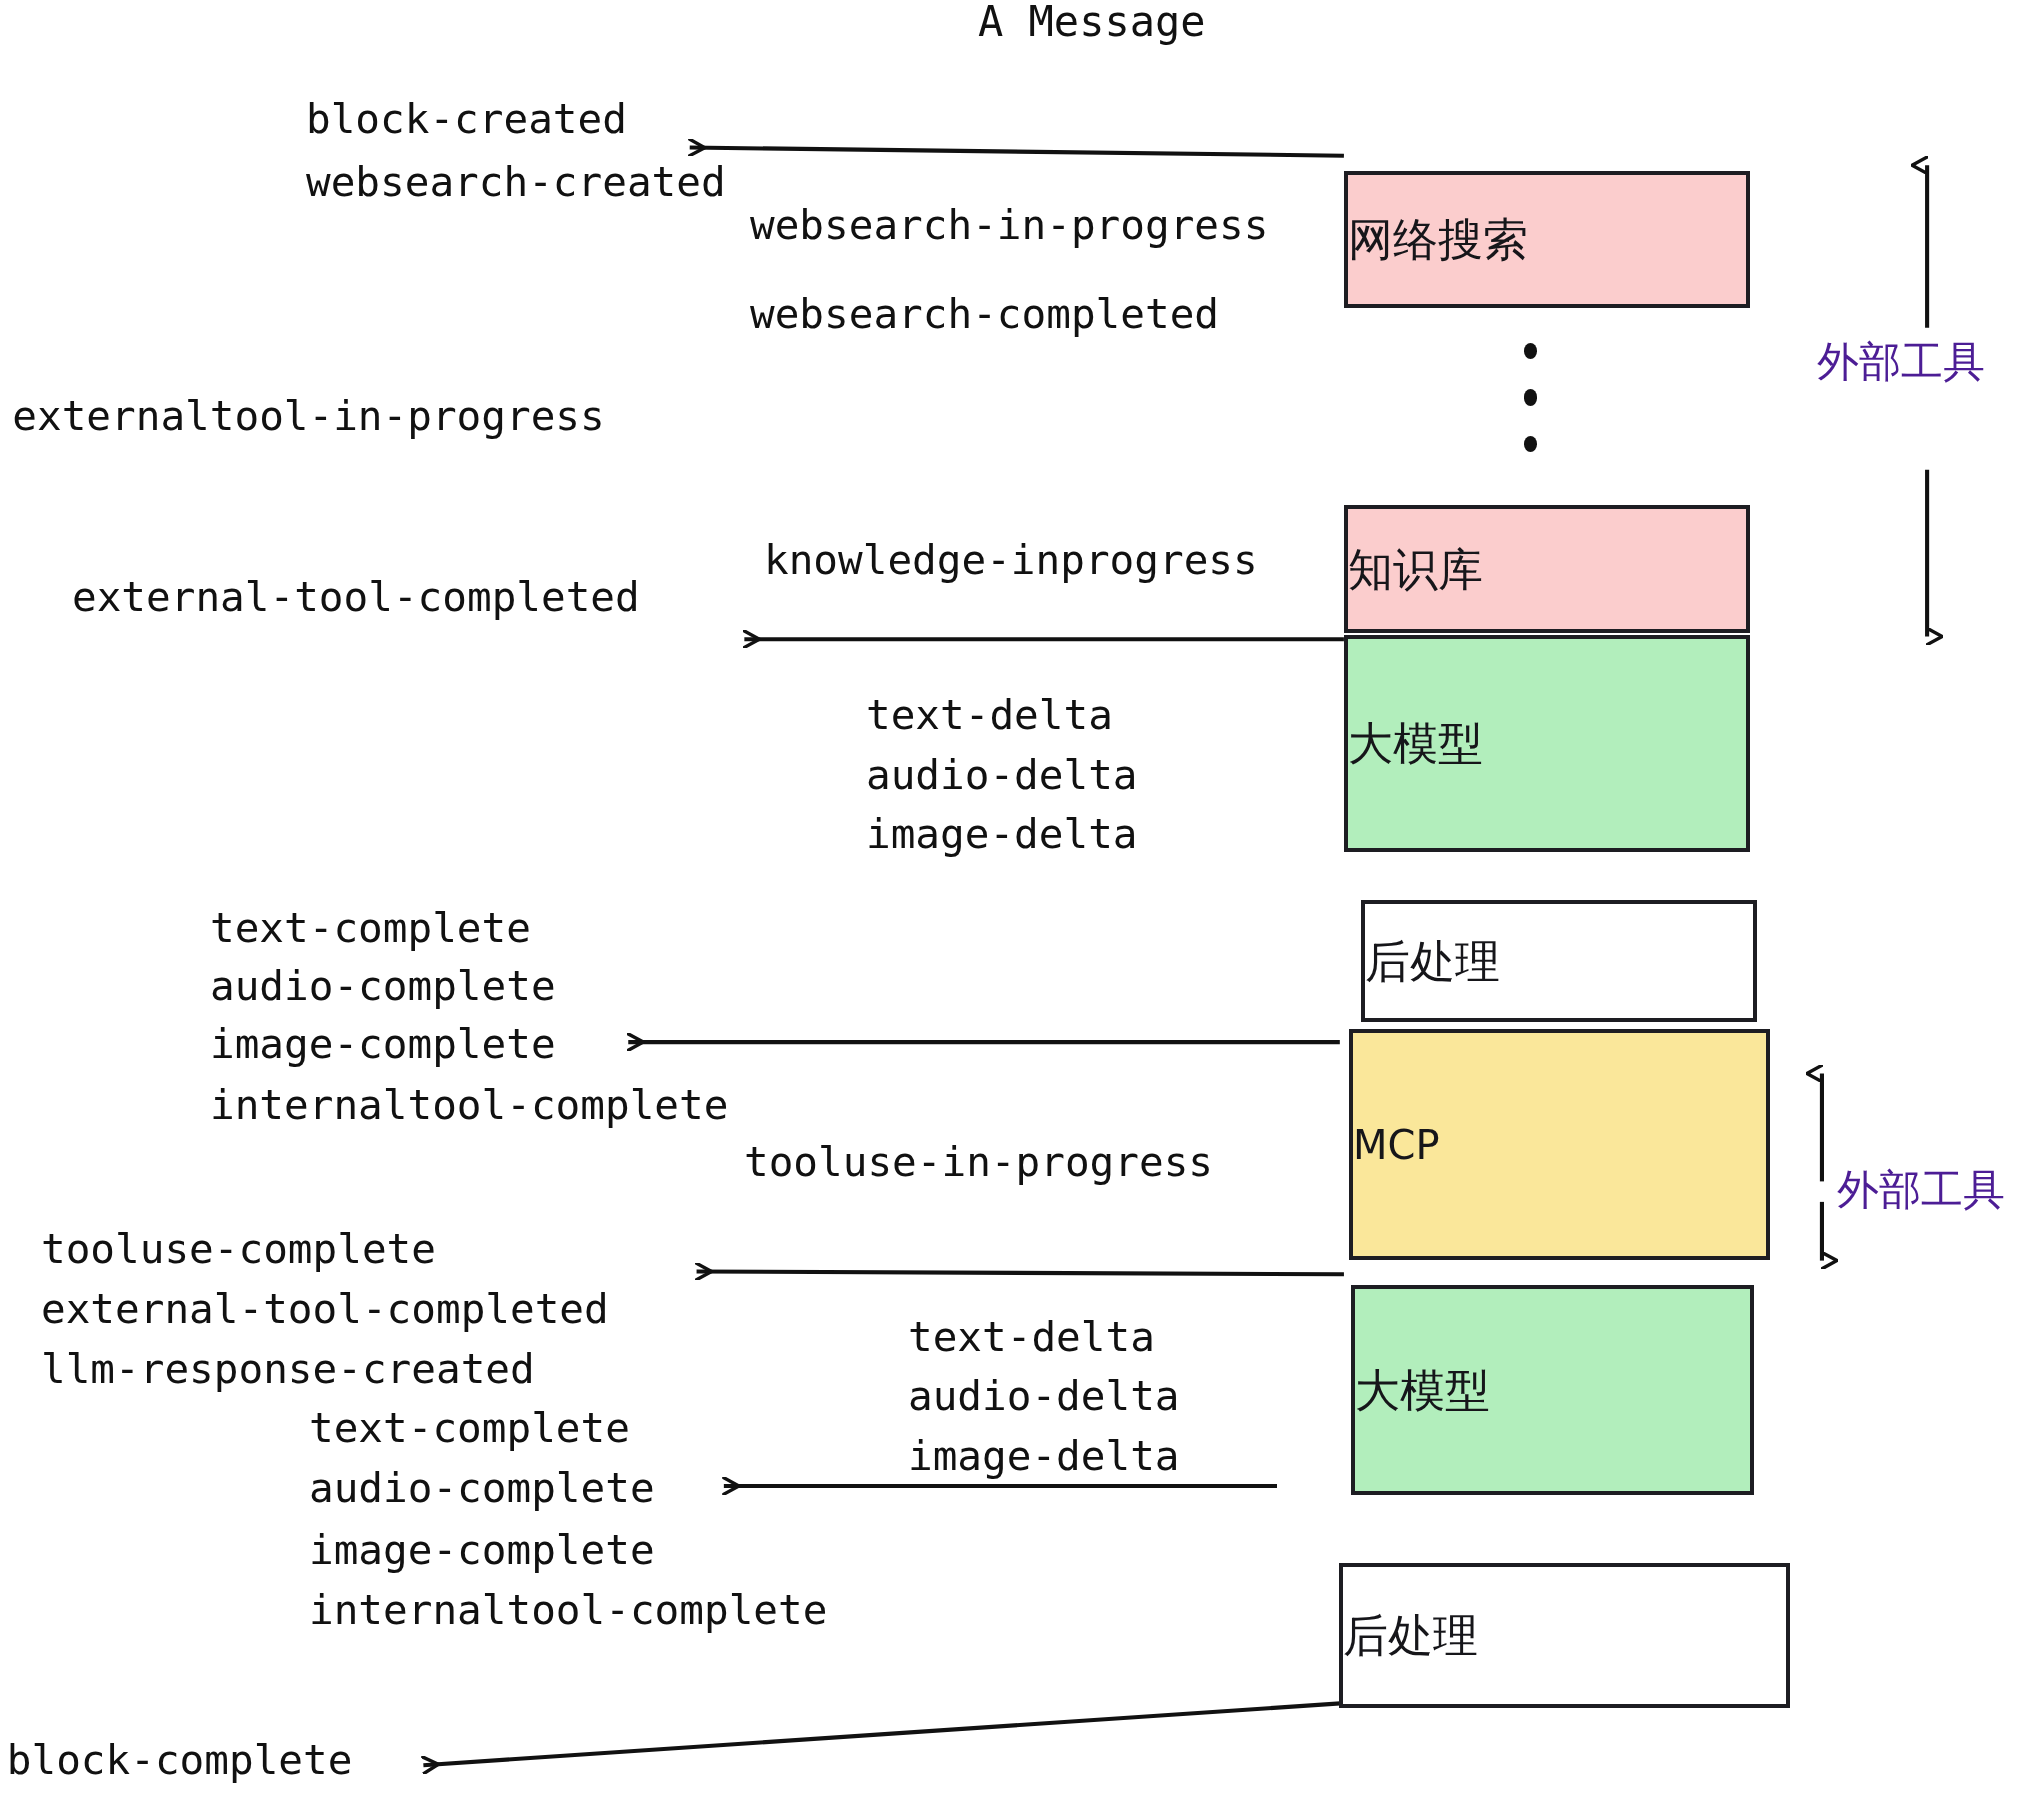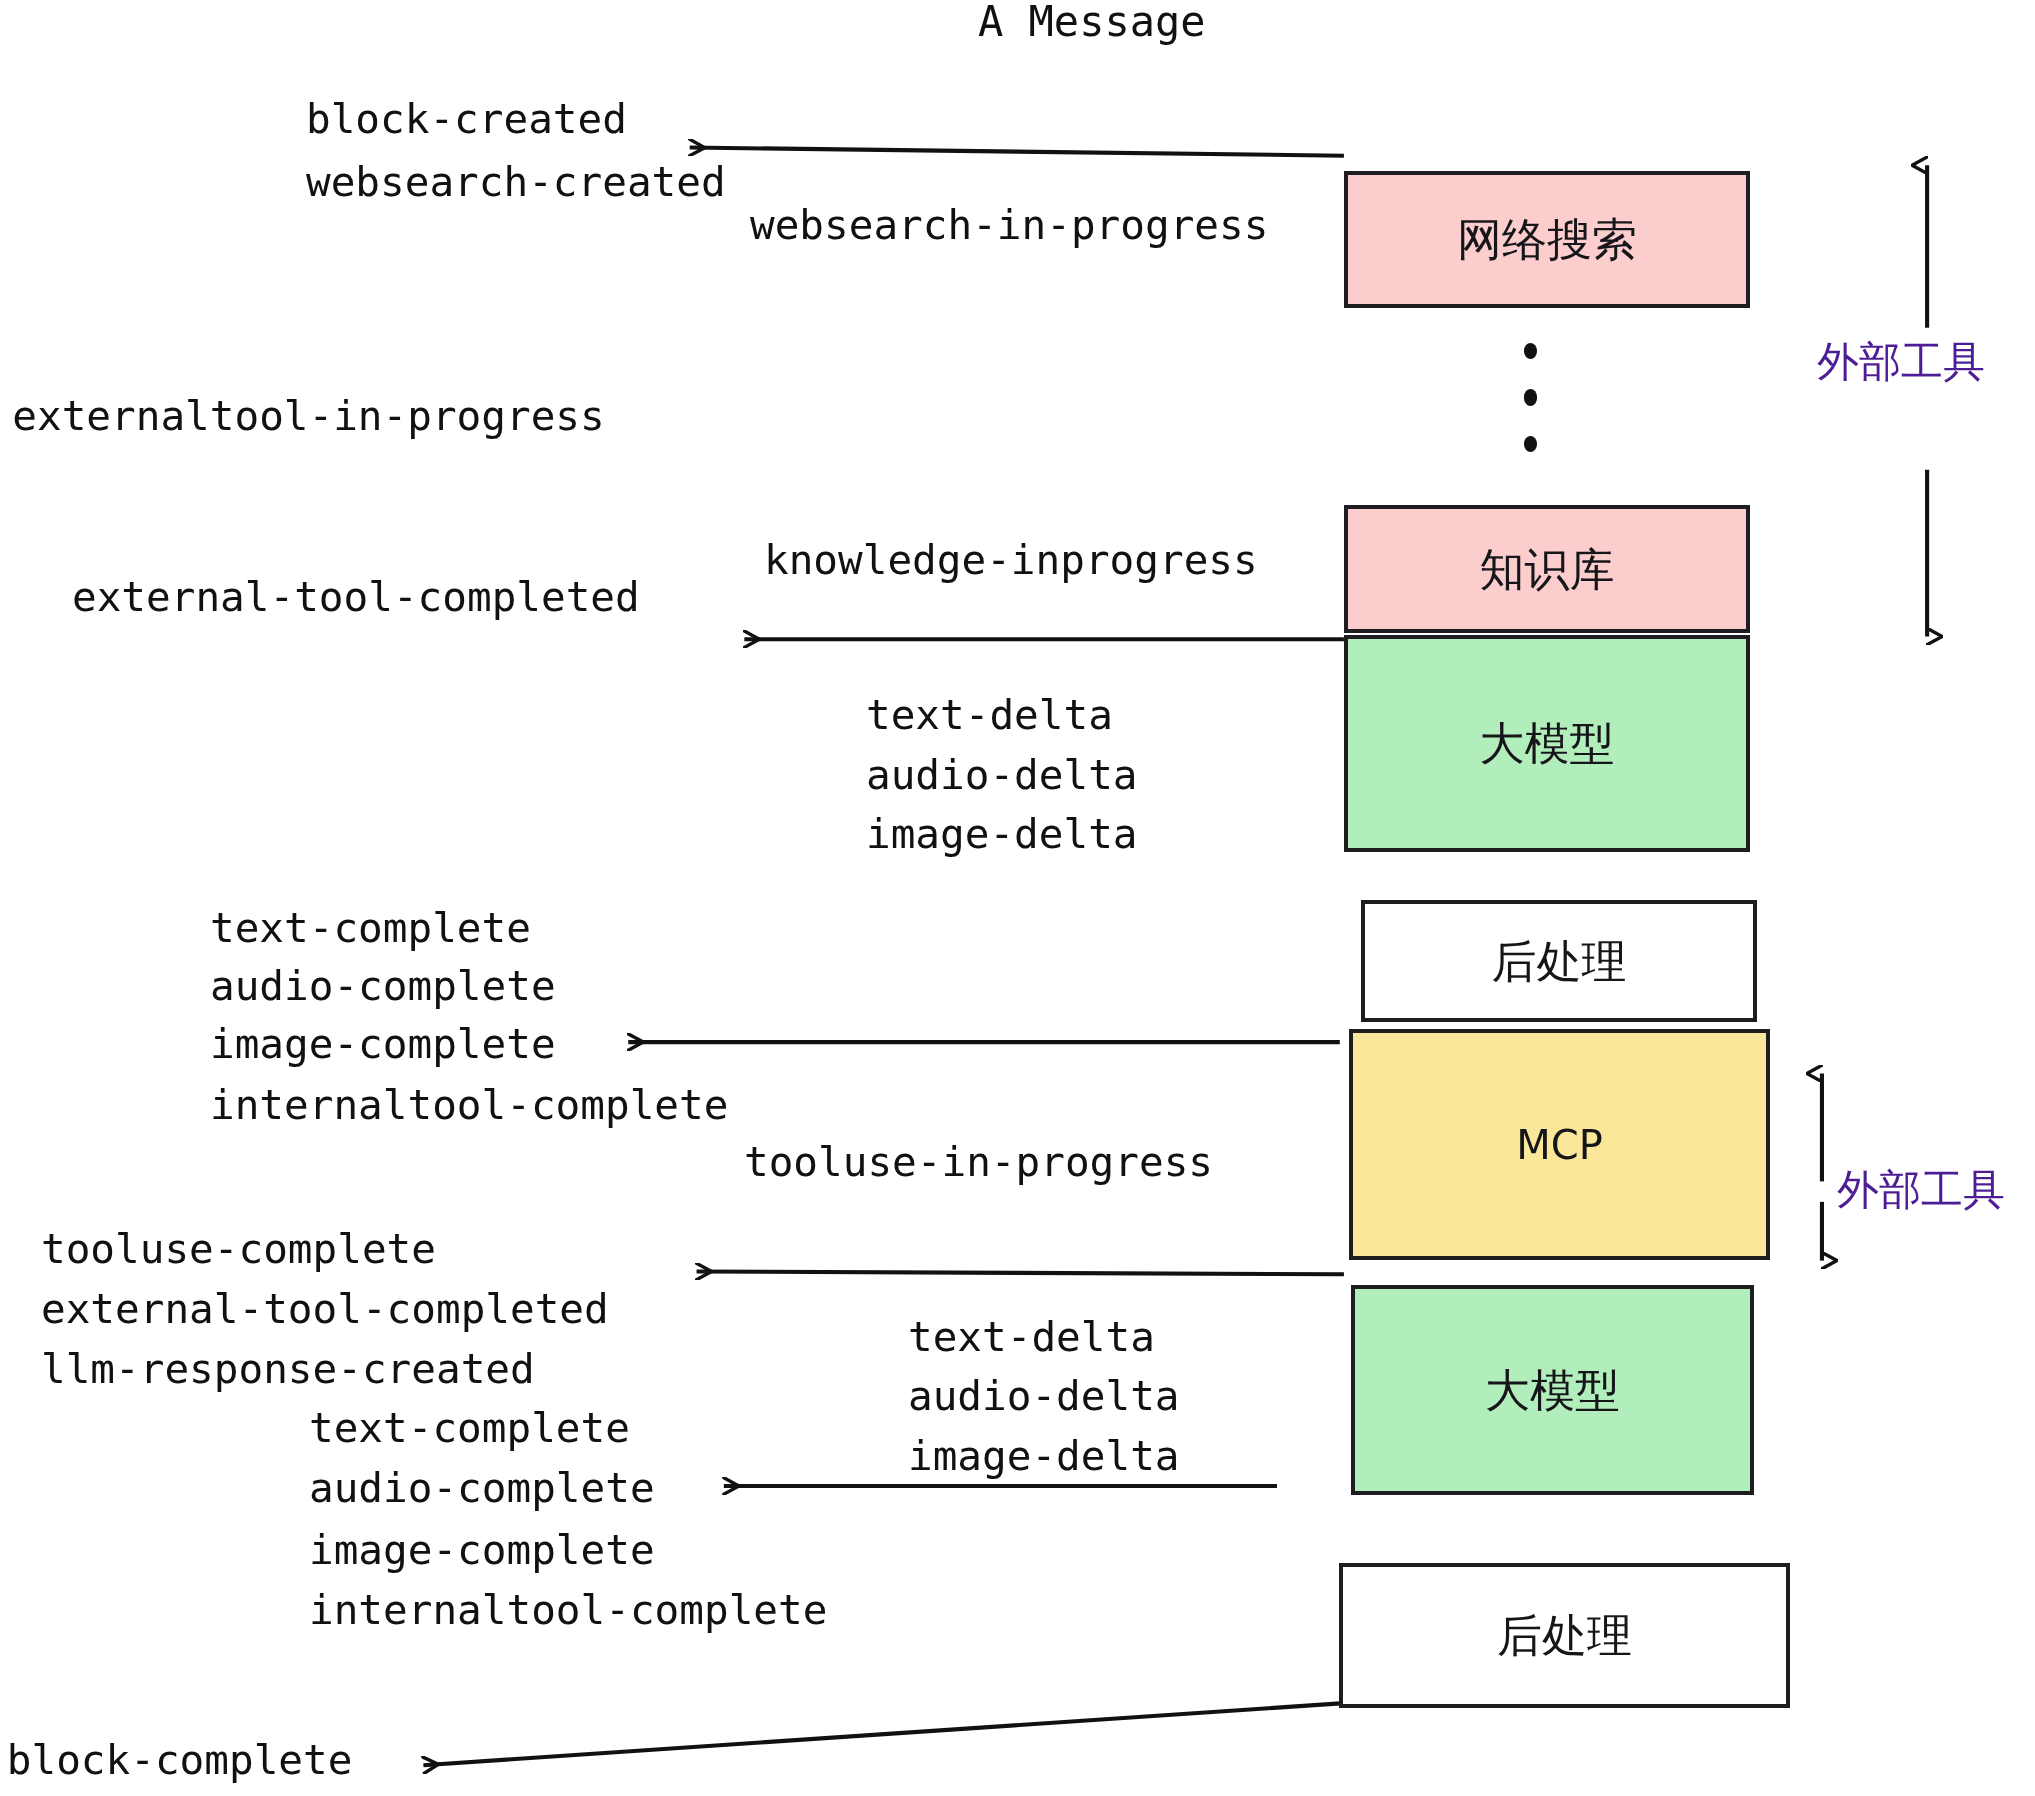--- a/index.html
+++ b/index.html
@@ -40,21 +40,21 @@
     color: #111111;
     white-space: pre;
     line-height: 1;
   }
   .node {
     position: absolute;
     border: 4.1px solid #1d1d22;
     box-sizing: border-box;
     display: flex;
     align-items: center;
-    justify-content: center;
+    justify-content: flex-start;
   }
   .node .node-label {
     font-family: "DejaVu Sans", "Liberation Sans", sans-serif;
     font-size: 45px;
     color: #16161a;
     white-space: pre;
     line-height: 1;
   }
   .node.small-label .node-label { font-size: 40px; }
   .side-label {
@@ -172,20 +172,21 @@
   <div class="side-label" style="left:1817px; top:341px;">外部工具</div>
 
   <div class="side-label" style="left:1837px; top:1169px;">外部工具</div>
 
   <div class="evt" style="left:306px; top:99px;">block-created</div>
 
   <div class="evt" style="left:306px; top:162px;text-align:right;">websearch-created</div>
 
   <div class="evt" style="left:750px; top:205px;">websearch-in-progress</div>
 
+  <div class="evt" style="left:750px; top:294px;">websearch-completed</div>
 
   <div class="evt" style="left:12.3px; top:396px;">externaltool-in-progress</div>
 
   <div class="evt" style="left:764px; top:540px;">knowledge-inprogress</div>
 
   <div class="evt" style="left:72px; top:577px;">external-tool-completed</div>
 
 
   <div class="evt" style="left:866px; top:695px;">text-delta</div>
 

